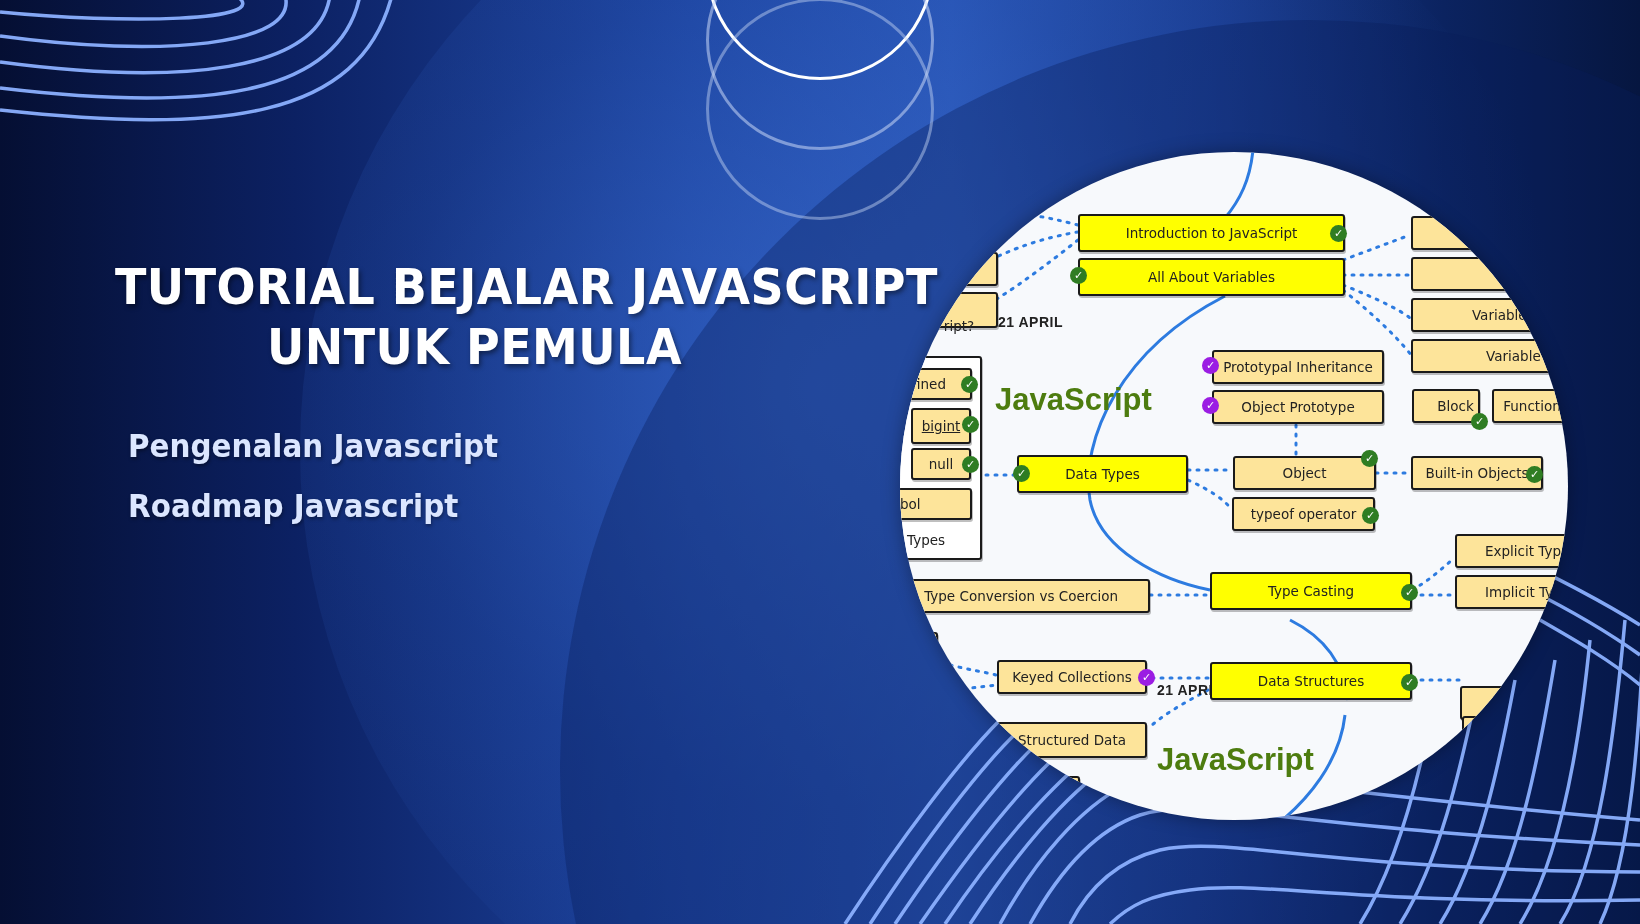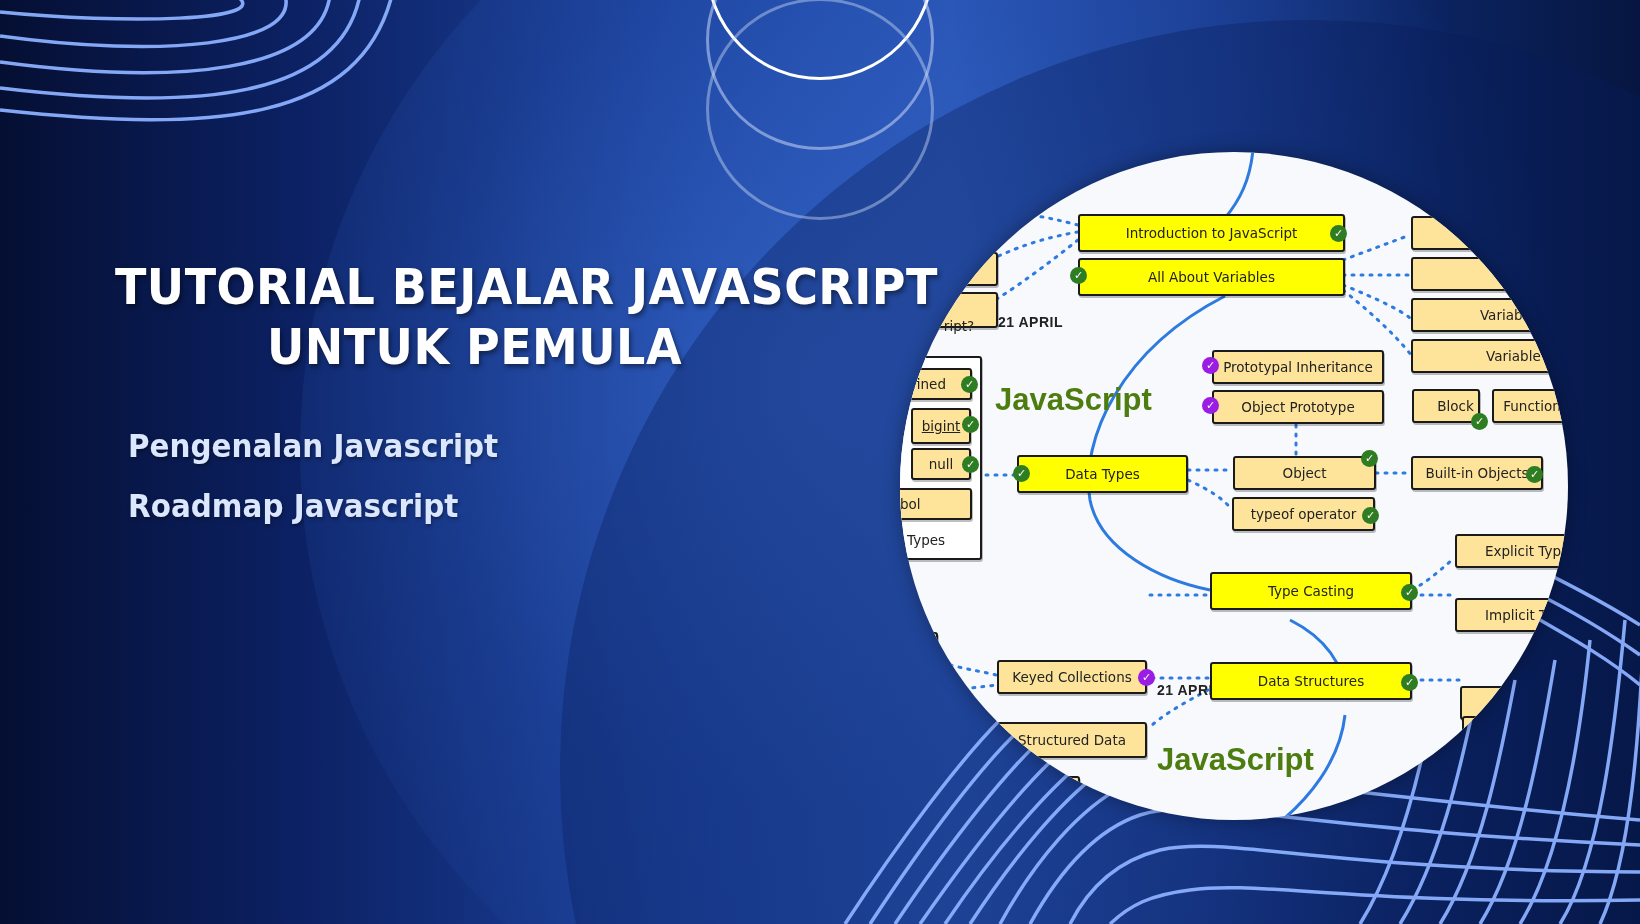--- a/index.html
+++ b/index.html
@@ -174,43 +174,46 @@
       <span class="check green" style="right:-6px; top:8px;">✓</span>
     </div>
     <div class="node" style="left:1411px; top:456px; width:132px; height:34px;">
       <span>Built-in Objects</span>
       <span class="check green" style="right:-2px; top:8px;">✓</span>
     </div>
 
     <div class="node" style="left:1411px; top:216px; width:160px; height:34px;"></div>
     <div class="node" style="left:1411px; top:257px; width:160px; height:34px;"></div>
     <div class="node" style="left:1411px; top:298px; width:160px; height:34px; justify-content:flex-end; padding-right:0;">
-      <span style="margin-right:20px;text-align:right;">Variable N</span>
+      <span style="margin-right:28px;text-align:right;">Variable N</span>
     </div>
     <div class="node" style="left:1411px; top:339px; width:160px; height:34px; justify-content:flex-end;">
       <span style="margin-right:8px;">Variable Sc</span>
     </div>
     <div class="node" style="left:1412px; top:389px; width:68px; height:34px;padding-left:19px;">
       <span>Block</span>
       <span class="check green" style="right:-10px; top:22px;">✓</span>
     </div>
     <div class="node" style="left:1492px; top:389px; width:80px; height:34px;">
       <span>Function</span>
     </div>
 
     <div class="node" style="left:1455px; top:534px; width:120px; height:34px; justify-content:flex-start; padding-left:28px;">
       <span>Explicit Type</span>
     </div>
-    <div class="node" style="left:1455px; top:575px; width:120px; height:34px; justify-content:flex-start; padding-left:28px;margin-top:23px;">
+    <div class="node" style="left:1455px; top:575px; width:120px; height:34px; justify-content:flex-start; padding-left:28px;">
       <span>Implicit Typ</span>
     </div>
 
     <div class="node yellow" style="left:1210px; top:572px; width:202px; height:38px;">
       <span>Type Casting</span>
       <span class="check green" style="right:-8px; top:10px;">✓</span>
+    </div>
+    <div class="node" style="left:880px; top:579px; width:270px; height:34px; justify-content:flex-end; padding-right:30px;">
+      <span>Type Conversion vs Coercion</span>
     </div>
 
     <div class="node" style="left:880px; top:632px; width:58px; height:20px;"></div>
     <div class="node" style="left:997px; top:660px; width:150px; height:34px;">
       <span>Keyed Collections</span>
       <span class="check purple" style="right:-10px; top:7px;">✓</span>
     </div>
     <div class="date-label" style="left:1157px; top:682px;">21 APRIL</div>
     <div class="node yellow" style="left:1210px; top:662px; width:202px; height:38px;">
       <span>Data Structures</span>

